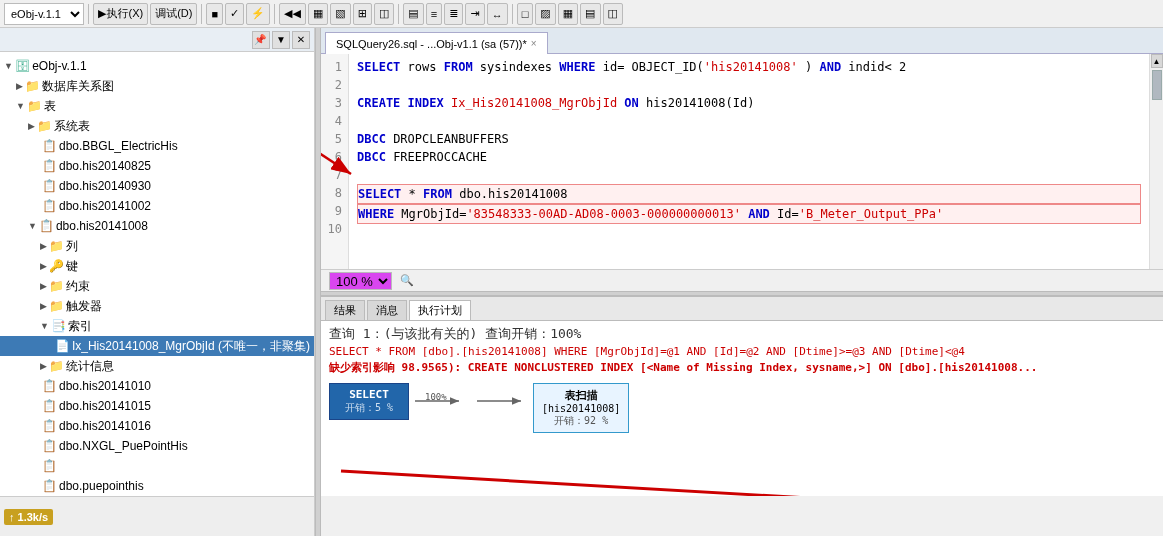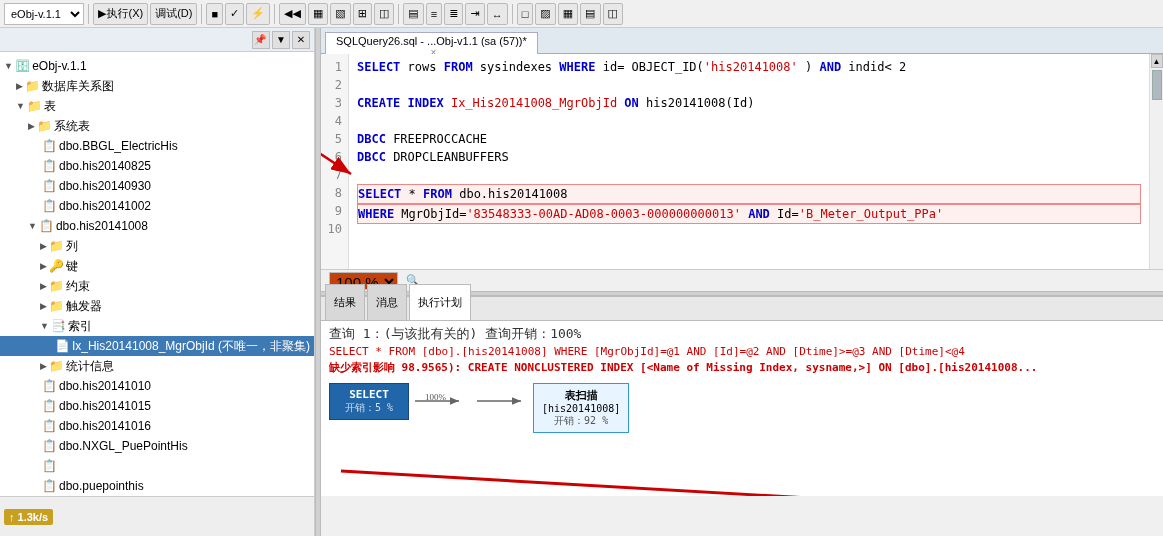--- a/index.html
+++ b/index.html
@@ -141,21 +141,20 @@
     .tab {
       background: #d0d8e0;
       border: 1px solid #aac;
       border-bottom: none;
       padding: 2px 10px;
       font-size: 11px;
       cursor: pointer;
       height: 22px;
       display: flex; align-items: center;
       margin-right: 2px;
-      flex-direction: column;
     }
     .tab.active {
       background: white;
       border-color: #aac;
       position: relative;
       top: 1px;
     }
     .tab-close {
       margin-left: 4px;
       color: #888;
@@ -231,23 +230,23 @@
       background: #f0f0f0;
       border-top: 1px solid #ccc;
       height: 22px;
       display: flex;
       align-items: center;
       padding: 0 8px;
       font-size: 11px;
       gap: 8px;
     }
     .zoom-select {
-      font-size: 15px;
+      font-size: 13px;
       border: 1px solid #bbb;
-      background: #c2410c;
+      background: #d946ef;
       padding: 0 2px;
       height: 18px;
     }
 
     
     .results-panel {
       height: 200px;
       background: white;
       border-top: 1px solid #bbb;
       display: flex;
@@ -261,21 +260,21 @@
       align-items: flex-end;
       padding: 0 4px;
     }
     .results-tab {
       background: #d8d8d8;
       border: 1px solid #bbb;
       border-bottom: none;
       padding: 2px 8px;
       font-size: 11px;
       cursor: pointer;
-      height: 36px;
+      height: 20px;
       display: flex; align-items: center;
       margin-right: 2px;
     }
     .results-tab.active {
       background: white;
     }
     .results-body {
       flex: 1;
       overflow: auto;
       padding: 4px 8px;
@@ -573,23 +572,23 @@
       <div class="code-content">
 
         <span class="code-line"><span class="kw">SELECT</span> rows <span class="kw">FROM</span> sysindexes <span class="kw">WHERE</span> id= OBJECT_ID(<span class="str">'his20141008'</span> ) <span class="kw">AND</span> indid&lt; 2</span>
 
         <span class="code-line"> </span>
 
         <span class="code-line"><span class="kw">CREATE INDEX</span> <span class="fn-name">Ix_His20141008_MgrObjId</span> <span class="kw">ON</span> his20141008(Id)</span>
 
         <span class="code-line"> </span>
 
+        <span class="code-line"><span class="kw">DBCC</span> DROPCLEANBUFFERS</span>
+
         <span class="code-line"><span class="kw">DBCC</span> FREEPROCCACHE</span>
-
-        <span class="code-line"><span class="kw">DBCC</span> DROPCLEANBUFFERS</span>
 
         <span class="code-line"> </span>
 
         <span class="code-line highlighted"><span class="kw">SELECT</span> * <span class="kw">FROM</span> dbo.his20141008</span>
         <span class="code-line highlighted"><span class="kw">WHERE</span> MgrObjId=<span class="str">'83548333-00AD-AD08-0003-000000000013'</span> <span class="kw">AND</span> Id=<span class="str">'B_Meter_Output_PPa'</span></span>
       </div>
       <div class="scrollbar-right">
         <div class="scroll-arrow">▲</div>
         <div class="scroll-thumb"></div>
       </div>
@@ -641,21 +640,21 @@
 
         <div class="exec-plan">
 
           <div style="display:flex;flex-direction:column;align-items:center;">
             <div class="plan-box select-box">
               <div class="plan-box-title">SELECT</div>
               <div class="plan-box-cost">开销：5 %</div>
             </div>
           </div>
 
-          <div style="display:flex;align-items:center;padding:0 6px;margin-top:10px;font-family:Liberation Serif, serif;">
+          <div style="display:flex;align-items:center;padding:0 6px;margin-top:10px;">
             <svg width="50" height="16">
               <defs>
                 <marker id="ah2" markerWidth="6" markerHeight="5" refX="6" refY="2.5" orient="auto">
                   <polygon points="0 0, 6 2.5, 0 5" fill="#666"></polygon>
                 </marker>
               </defs>
               <line x1="0" y1="8" x2="44" y2="8" stroke="#666" stroke-width="1.5" marker-end="url(#ah2)"></line>
               <text x="10" y="7" font-size="9" fill="#555">100%</text>
             </svg>
           </div>

